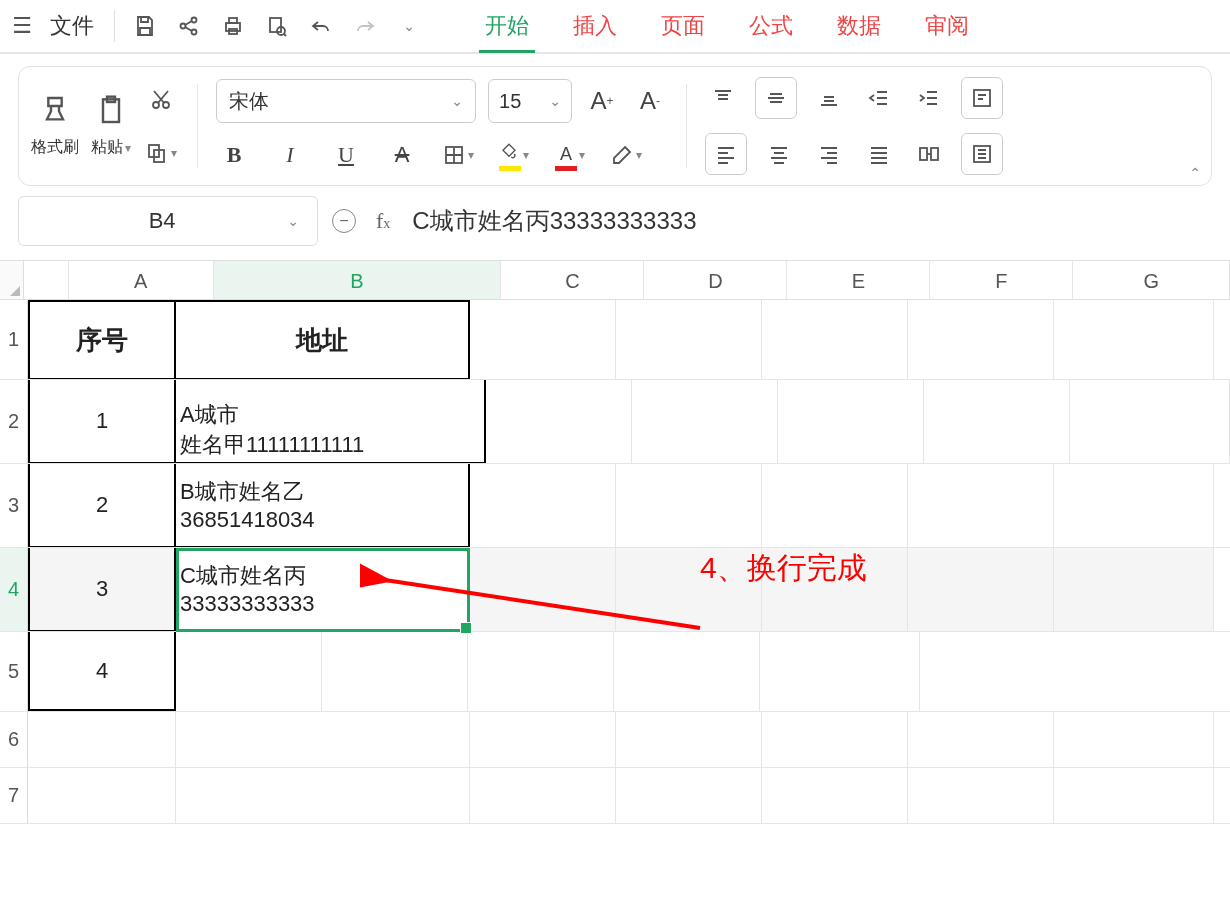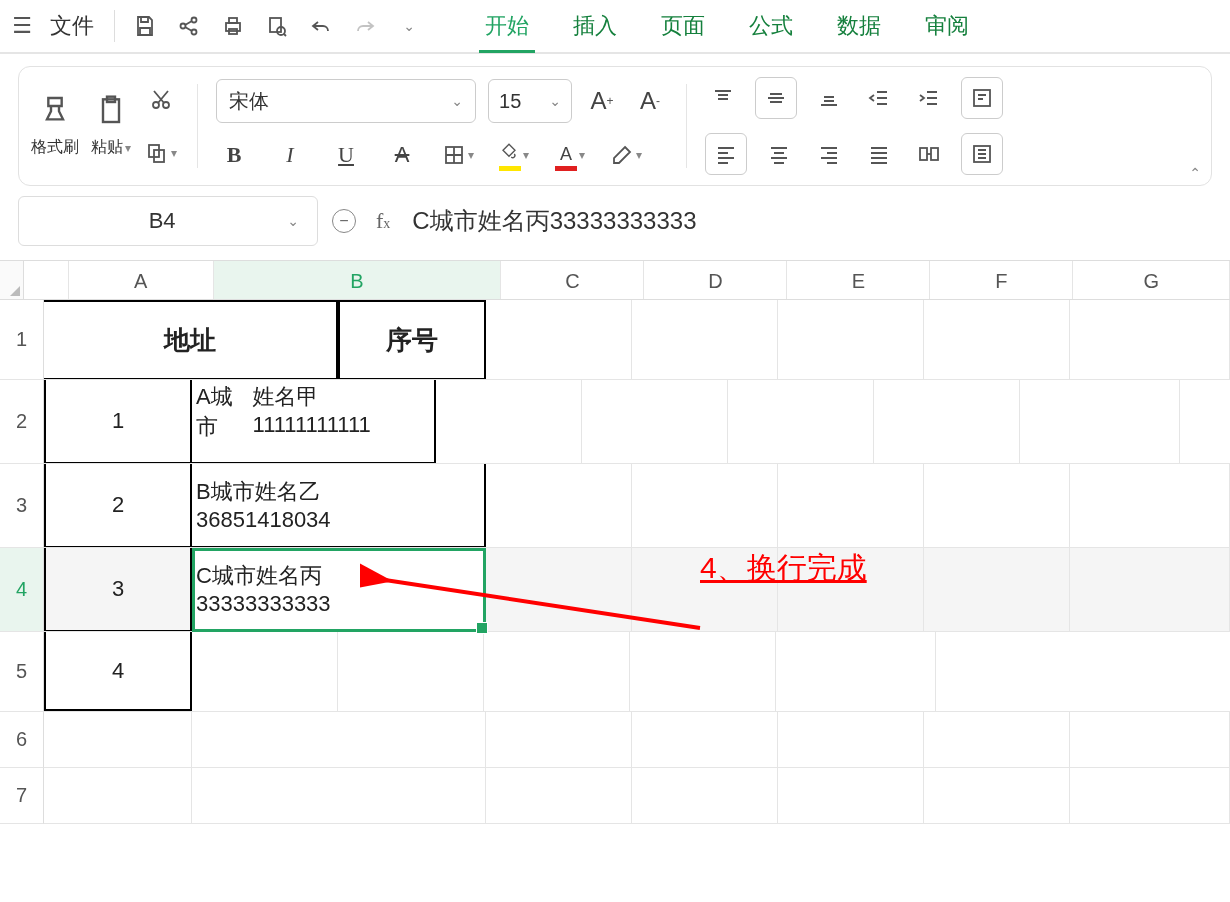--- a/index.html
+++ b/index.html
@@ -4,21 +4,21 @@
 <style>
 * { box-sizing: border-box; margin: 0; padding: 0; }
 body { font-family: "Microsoft YaHei", "PingFang SC", sans-serif; background: #fff; width: 1230px; height: 902px; overflow: hidden; font-size: 14px; color: #333; }
 
 
 .menubar { display: flex; align-items: center; height: 54px; padding: 0 8px; gap: 4px; border-bottom: 2px solid #e5e5e5; }
 .menubar .hamburger { width: 28px; text-align: center; font-size: 22px; color: #555; cursor: pointer; }
 .menubar .file-label { font-size: 22px; color: #333; padding: 0 10px; }
 .menubar .divider { width: 1px; height: 32px; background: #ddd; margin: 0 6px; }
 .menubar .icon-btn { width: 40px; height: 40px; display: flex; align-items: center; justify-content: center; font-size: 22px; color: #555; cursor: pointer; border-radius: 6px; }
-.menubar .tab { font-size: 22px; padding: 10px 22px; color: #15803d; cursor: pointer; position: relative; }
+.menubar .tab { font-size: 22px; padding: 10px 22px; color: #ef4444; cursor: pointer; position: relative; }
 .menubar .tab.active { color: #22a463; font-weight: 500; }
 .menubar .tab.active::after { content: ""; position: absolute; bottom: -2px; left: 16px; right: 16px; height: 3px; background: #22a463; }
 .menubar .tabs { display: flex; margin-left: 30px; justify-content: center; }
 
 
 .ribbon-wrap { padding: 12px 18px 0 18px; }
 .ribbon { border: 1px solid #e2e2e2; border-radius: 12px; height: 120px; display: flex; align-items: center; padding: 0 12px; gap: 8px; position: relative; }
 .ribbon .row { display: flex; align-items: center; gap: 12px; }
 .ribbon .big { display: flex; flex-direction: column; align-items: center; gap: 4px; font-size: 16px; color: #333; }
 .ribbon .big .ico { font-size: 30px; color: #444; }
@@ -63,21 +63,21 @@
 
 
 .cell-row.active-row .cell { background: #f5f5f5; }
 .cell-row.active-row .cell.in-selection { background: #fff; }
 
 
 .selection { position: absolute; border: 3px solid #22a463; pointer-events: none; }
 .selection::after { content: ""; position: absolute; right: -5px; bottom: -5px; width: 10px; height: 10px; background: #22a463; border: 1px solid #fff; }
 
 
-.annotation { position: absolute; color: #ff0000; font-size: 30px; pointer-events: none; text-decoration: underline; }
+.annotation { position: absolute; color: #ff0000; font-size: 30px; pointer-events: none; }
 .arrow-svg { position: absolute; pointer-events: none; }
 
 .chev { font-size: 14px; color: #888; }
 .caret { font-size: 12px; color: #888; margin-left: 2px; }
 
 svg.ico-svg { width: 24px; height: 24px; stroke: #555; fill: none; stroke-width: 1.8; }
 </style>
 </head>
 <body>
 
@@ -333,32 +333,32 @@
       <div class="row-h" style="height:84px">3</div>
       <div class="row-h active" style="height:84px">4</div>
       <div class="row-h" style="height:80px">5</div>
       <div class="row-h" style="height:56px">6</div>
       <div class="row-h" style="height:56px">7</div>
     </div>
 
     <div class="cells" style="flex:1">
 
       <div class="cell-row" style="height:80px">
+        <div class="cell thead table-border-left table-border-top table-border-bottom-thin table-border-right" style="width:148px">序号</div>
         <div class="cell thead table-border-top table-border-bottom-thin table-border-right" style="width:294px">地址</div>
-        <div class="cell thead table-border-left table-border-top table-border-bottom-thin table-border-right" style="width:148px">序号</div>
         <div class="cell" style="width:146px"></div>
         <div class="cell" style="width:146px"></div>
         <div class="cell" style="width:146px"></div>
         <div class="cell" style="width:146px"></div>
         <div class="cell" style="width:160px"></div>
       </div>
 
       <div class="cell-row" style="height:84px">
         <div class="cell center table-border-left table-border-right table-border-bottom-thin" style="width:148px">1</div>
-        <div class="cell left table-border-right table-border-bottom-thin" style="width:244px;flex-direction:row;align-items:flex-start;justify-content:space-between">
+        <div class="cell left table-border-right table-border-bottom-thin" style="width:310px;flex-direction:column;align-items:flex-start;justify-content:flex-end">
           <div>A城市</div>
           <div>姓名甲11111111111</div>
         </div>
         <div class="cell" style="width:146px"></div>
         <div class="cell" style="width:146px"></div>
         <div class="cell" style="width:146px"></div>
         <div class="cell" style="width:146px"></div>
         <div class="cell" style="width:160px"></div>
       </div>
 

